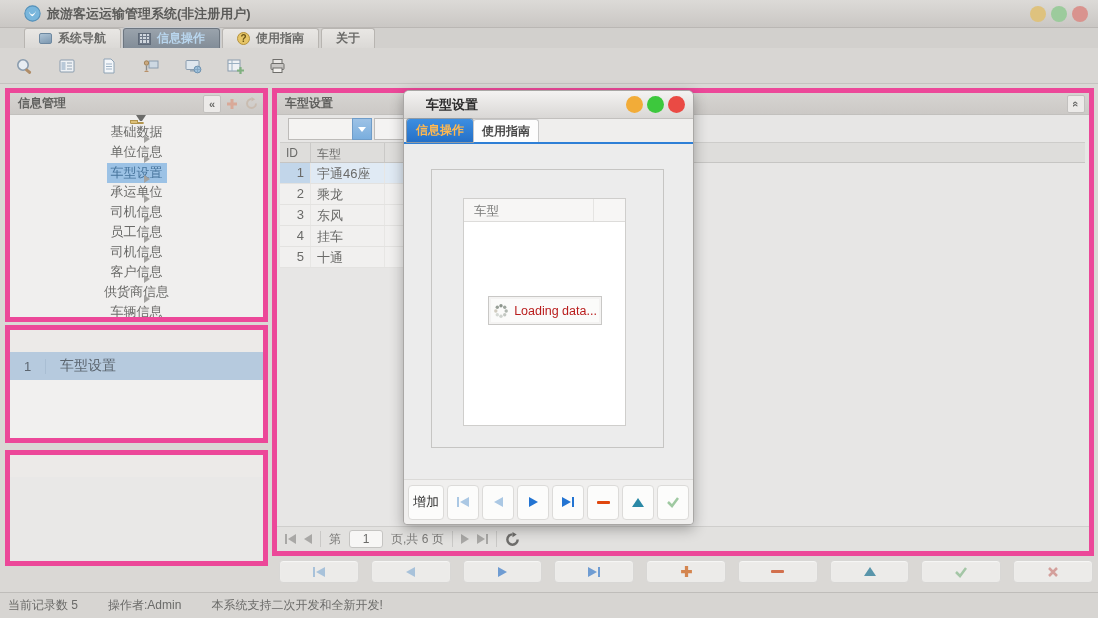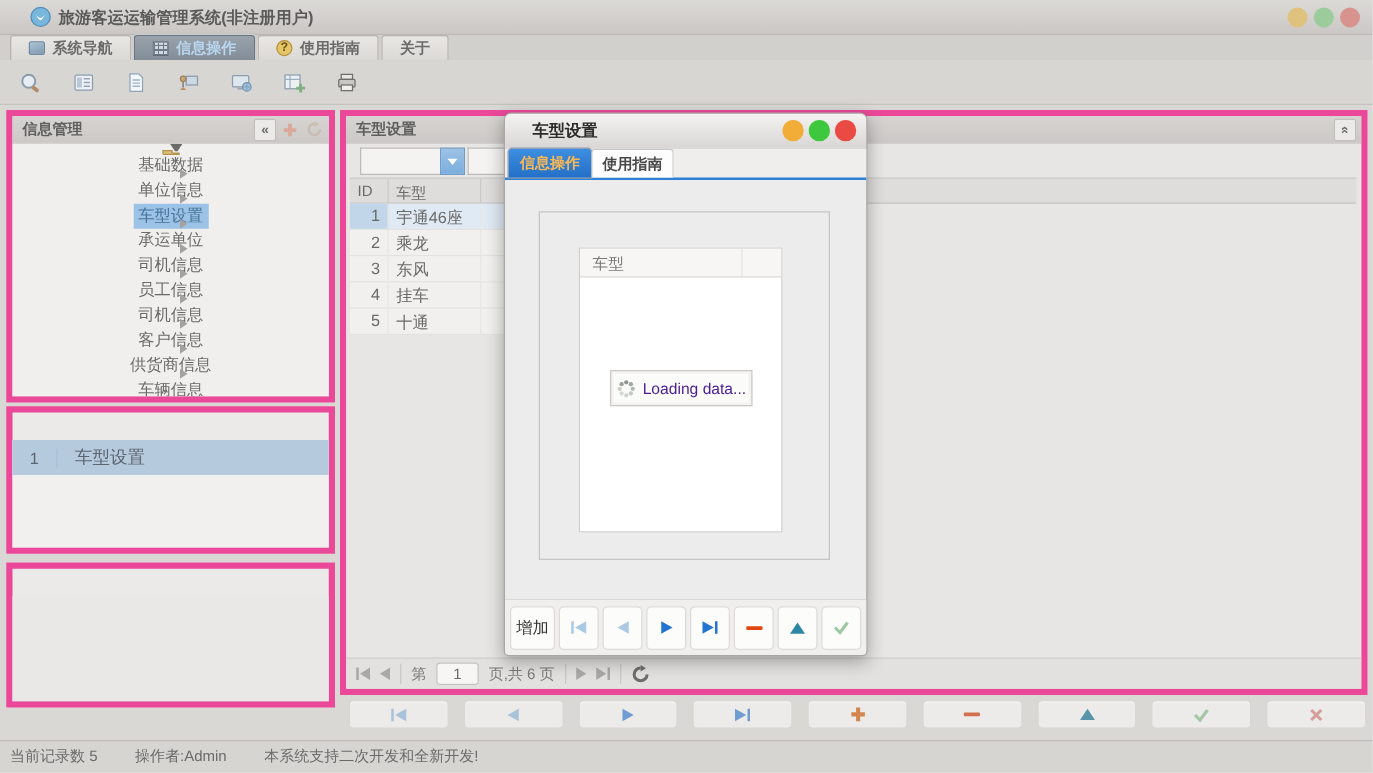--- a/index.html
+++ b/index.html
@@ -14,21 +14,21 @@
   .titlebar{position:absolute;left:0;top:0;width:1098px;height:28px;
     background:linear-gradient(#dcdad7,#cac7c4);border-bottom:1px solid #bab7b4;
     display:flex;align-items:center;padding-left:24px;}
   .titlebar .app-title{font-size:13px;font-weight:bold;color:#5a5a58;margin-left:6px;}
   .win-controls{position:absolute;right:10px;top:6px;display:flex;gap:5px;}
   .circle{width:16px;height:16px;border-radius:50%;}
   .c-min{background:#dec27e;} .c-max{background:#9ccb9c;} .c-close{background:#d9938e;}
 
   
   .tabstrip{position:absolute;left:0;top:28px;width:1098px;height:20px;
-    background:#d2d0cd;display:flex;align-items:flex-end;padding-left:8px;gap:2px;}
+    background:#d2d0cd;display:flex;align-items:flex-end;padding-left:24px;gap:2px;}
   .tab{height:20px;display:flex;align-items:center;gap:6px;padding:0 14px;
     background:linear-gradient(#e9e7e4,#dbd9d6);border:1px solid #b8b5b1;border-bottom:none;
     border-radius:3px 3px 0 0;color:#6b6b69;font-weight:bold;}
   .tab.active{background:linear-gradient(#9aa3ac,#828d98);border-color:#6d7680;
     color:#b9d6ee;box-shadow:0 0 0 1px #c9ccd0;}
   .icon-screen{width:13px;height:11px;border:1px solid #6d88a0;border-radius:2px;
     background:linear-gradient(160deg,#aec4d6,#7d98b0);}
   .icon-grid{width:13px;height:12px;border:1px solid #5f6a78;background:
     repeating-linear-gradient(0deg,#6e7988 0 1px,transparent 1px 3.5px),
     repeating-linear-gradient(90deg,#6e7988 0 1px,transparent 1px 3.5px),#cfd6dd;}
@@ -142,21 +142,21 @@
   .dtab.inactive{background:#fdfdfd;border:1px solid #c8c8c8;border-bottom:none;color:#4a4a4a;}
   .dlg-form{position:absolute;left:27px;top:78px;width:233px;height:279px;border:1px solid #c6c5c3;}
   .dlg-grid{position:absolute;left:59px;top:107px;width:163px;height:228px;background:#fff;
     border:1px solid #cfcecc;}
   .dlg-grid-hd{height:23px;background:#f7f6f5;border-bottom:1px solid #dddcda;display:flex;
     color:#7a7a78;font-size:12.5px;}
   .dlg-grid-hd .c1{width:130px;padding:4px 0 0 10px;border-right:1px solid #e5e4e2;}
   .loading-box{position:absolute;left:84px;top:205px;width:114px;height:29px;
     background:#f4f3f2;border:1px solid #c9c8c6;padding:2px;}
   .loading-inner{width:100%;height:100%;background:#fbfbfa;display:flex;align-items:center;
-    justify-content:center;gap:5px;color:#4c1d95;font-size:12.5px;}
+    justify-content:center;gap:5px;color:#b91c1c;font-size:12.5px;}
   .dlg-footer{position:absolute;left:0;bottom:0;width:100%;height:45px;background:#f0efee;
     border-top:1px solid #dbdad8;border-radius:0 0 4px 4px;
     display:flex;align-items:center;padding:0 4px;gap:3px;}
   .dbtn{height:35px;background:#fcfcfb;border:1px solid #dcdbd9;border-radius:4px;
     display:flex;align-items:center;justify-content:center;color:#333;font-size:13px;}
   .dbtn.add{width:36px;text-align:center;} .dbtn.ic{flex:1;}
 </style>
 </head>
 <body>
 

